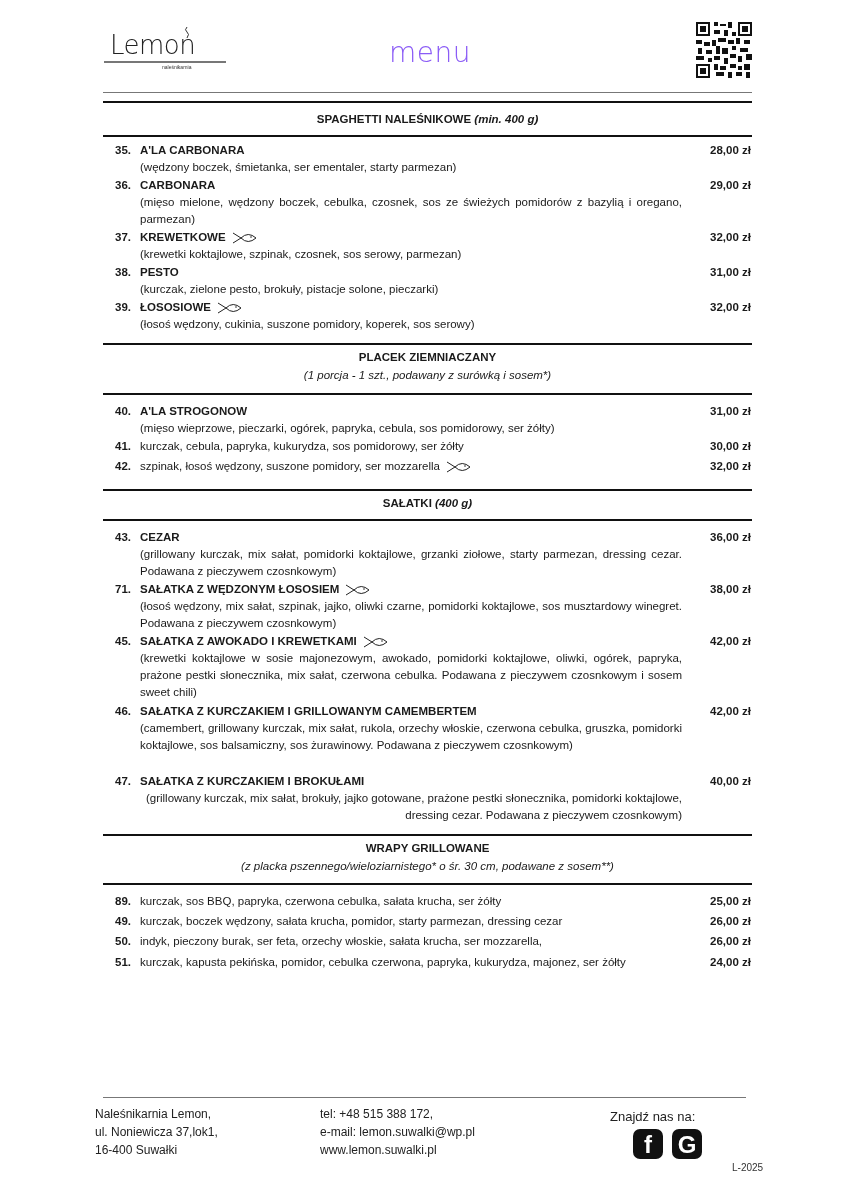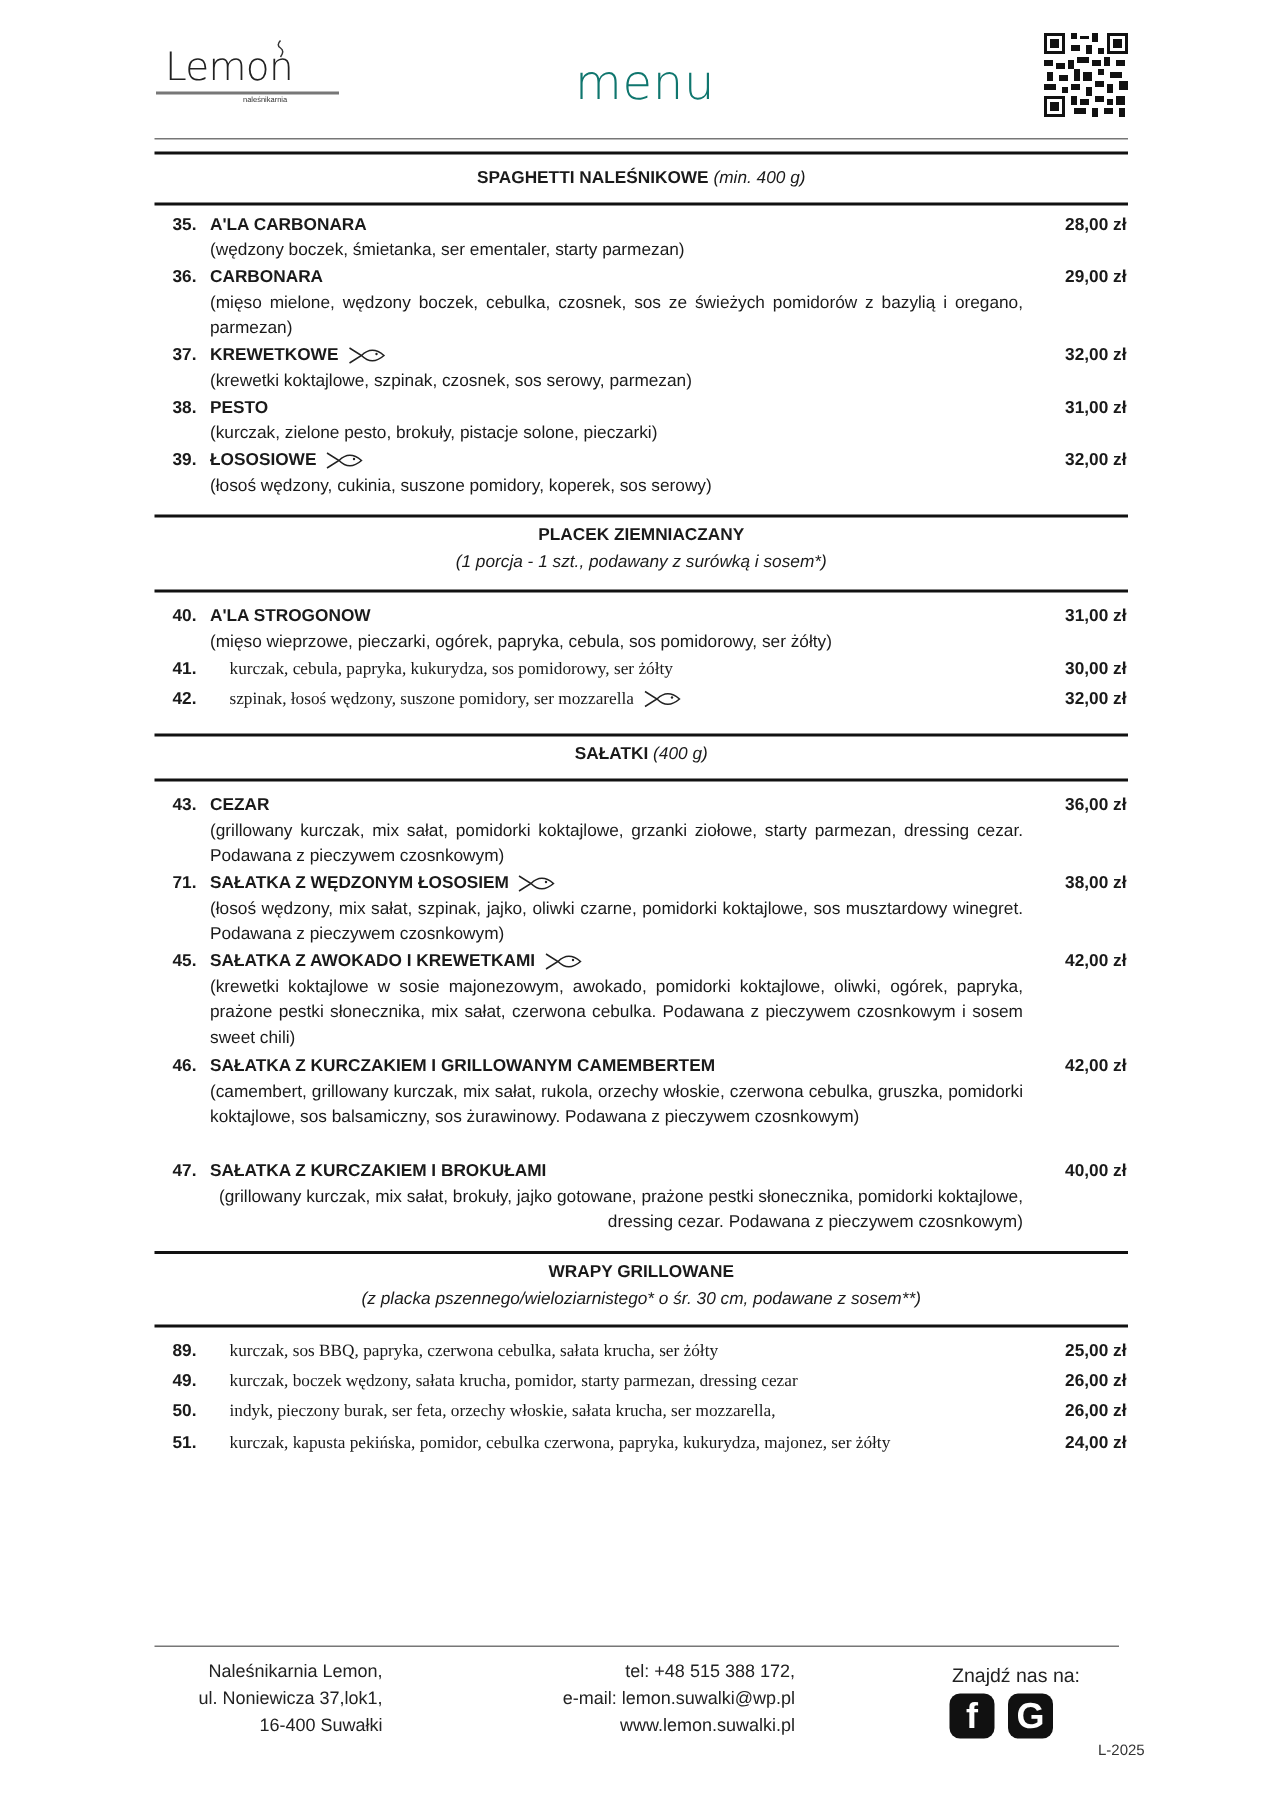--- a/index.html
+++ b/index.html
@@ -4,39 +4,39 @@
 <style>
   html, body { margin:0; padding:0; background:#ffffff; }
   body { width:849px; height:1200px; position:relative; overflow:hidden;
          font-family:"Liberation Sans", sans-serif; color:#1a1a1a; font-size:12px; }
   .abs { position:absolute; }
   
   .logo { left:104px; top:26px; width:128px; height:48px; }
   .logo-word { position:absolute; left:6px; top:4px; font-family:"DejaVu Sans", sans-serif; font-size:26px; letter-spacing:-0.5px; color:#222; font-weight:300; }
   .logo-line { position:absolute; left:0; top:35px; width:122px; height:2px; background:#777; }
   .logo-sub { position:absolute; left:58px; top:38px; font-size:5px; color:#333; }
-  .menu-title { left:380px; top:36px; width:100px; text-align:center; font-family:"DejaVu Sans", sans-serif; font-size:32px; color:#0f766e; font-weight:300; letter-spacing:0.5px; }
+  .menu-title { left:380px; top:36px; width:100px; text-align:center; font-family:"DejaVu Sans", sans-serif; font-size:28px; color:#8b5cf6; font-weight:300; letter-spacing:0.5px; }
   .qr { left:696px; top:22px; width:56px; height:56px; }
   .hr-thin { position:absolute; left:103px; width:649px; height:1px; background:#777; }
   .hr-thick { position:absolute; left:103px; width:649px; height:2px; background:#111; }
   
   .sec-head { position:absolute; left:103px; width:649px; text-align:center; font-size:11.5px; }
   .sec-head b { font-weight:bold; }
-  .sec-head i { font-style:italic; font-weight:normal; }
+  .sec-head i { font-style:italic; font-weight:bold; }
   .sec-sub { position:absolute; left:103px; width:649px; text-align:center; font-size:11.5px; font-style:italic; }
   
   .item { position:absolute; left:115px; width:636px; font-size:11.5px; line-height:17px; }
   .num { position:absolute; left:0; top:0; font-weight:bold; }
   .name { position:absolute; left:25px; top:0; font-weight:bold; }
   .price { position:absolute; right:0; top:0; font-weight:bold; }
   .desc { position:absolute; left:25px; width:542px; text-align:justify; }
-  .plain { position:absolute; left:38px; top:0; width:520px;font-family:Liberation Serif, serif; }
+  .plain { position:absolute; left:25px; top:0; width:520px; }
   .fish { display:inline-block; vertical-align:middle; margin-left:6px; width:26px; height:12px; }
   
-  .foot-col { position:absolute; top:1105px; text-align:right; font-size:12px; line-height:18px; color:#222; }
+  .foot-col { position:absolute; top:1105px; text-align:left; font-size:12px; line-height:18px; color:#222; }
   .social { position:absolute; top:1129px; width:30px; height:30px; border-radius:7px; background:#111; color:#fff; font-weight:bold; font-size:24px; text-align:center; line-height:31px; }
   .code { position:absolute; left:732px; top:1162px; font-size:10px; color:#333; }
 </style>
 </head>
 <body>
 
 <div class="abs logo">
   <span class="logo-word">Lemon</span>
   <svg style="position:absolute;left:72px;top:0px" width="22" height="14">
     <path d="M11 1 q-3 3 0 5 q3 2 0 6" stroke="#333" fill="none" stroke-width="1"></path>

